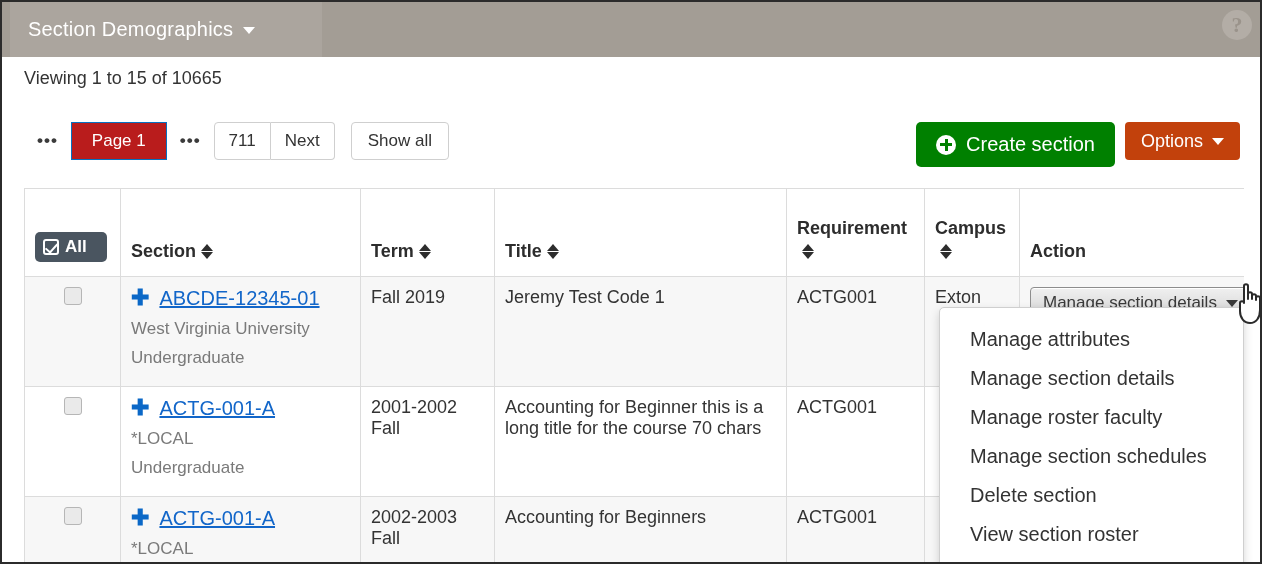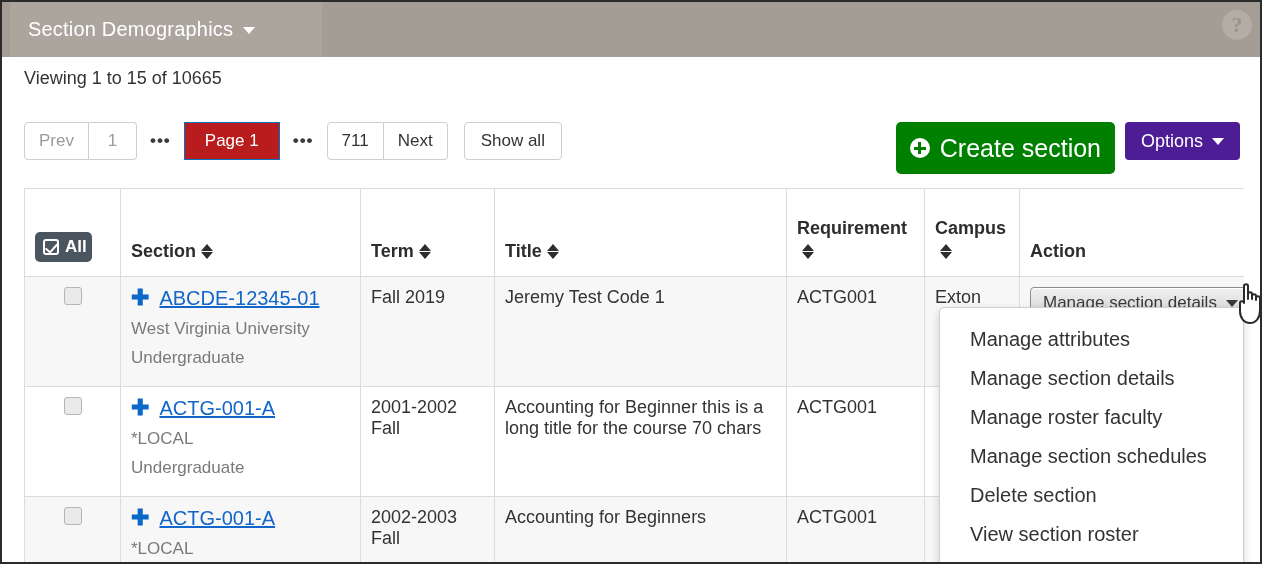--- a/index.html
+++ b/index.html
@@ -96,39 +96,39 @@
   .btn-showall {
     height: 38px; border: 1px solid #cfcfcf; background: #fff;
     border-radius: 4px; font-size: 17px; color: #333;
     display: flex; align-items: center; justify-content: center;
     padding: 0 16px; margin-left: 16px;
   }
 
   
   .create-btn {
     position: absolute; right: 145px; top: 120px;
-    height: 52px; background: #008000; border: none; border-radius: 5px;
-    color: #fff; font-size: 25px;
-    display: flex; align-items: center; padding: 0 14px;
+    height: 45px; background: #008000; border: none; border-radius: 5px;
+    color: #fff; font-size: 20px;
+    display: flex; align-items: center; padding: 0 20px;
     white-space: nowrap;
   }
   .plus-circle {
     width: 20px; height: 20px; border-radius: 50%;
     background: #fff; margin-right: 10px;
     position: relative; flex: none;
   }
   .plus-circle::before, .plus-circle::after {
     content: ""; position: absolute; background: #008000;
   }
   .plus-circle::before { left: 4px; top: 8.5px; width: 12px; height: 3px; }
   .plus-circle::after  { top: 4px; left: 8.5px; height: 12px; width: 3px; }
 
   .options-btn {
     position: absolute; right: 20px; top: 120px;
-    height: 38px; background: #4c1d95; border: none; border-radius: 4px;
+    height: 38px; background: #c2410c; border: none; border-radius: 4px;
     color: #fff; font-size: 18px;
     display: flex; align-items: center; padding: 0 16px;
   }
   .options-btn .caret {
     margin-left: 9px; width: 0; height: 0;
     border-left: 6px solid transparent;
     border-right: 6px solid transparent;
     border-top: 7px solid #ffffff;
   }
 
@@ -162,21 +162,21 @@
   th.c-section { width: 240px; }
   th.c-term { width: 134px; }
   th.c-title { width: 292px; }
   th.c-req { width: 138px; }
   th.c-campus { width: 95px; }
   th.c-action { width: 225px; text-align: center; }
 
   .all-btn {
     display: inline-flex; align-items: center;
     background: #4a5560; color: #fff;
-    border-radius: 5px; padding: 5px 5px 5px 8px;
+    border-radius: 5px; padding: 5px 20px 5px 8px;
     font-size: 17px; font-weight: bold;
   }
   .all-btn .cb-ico {
     width: 16px; height: 16px; border: 2px solid #fff; border-radius: 3px;
     margin-right: 6px; position: relative; flex: none;
   }
   .all-btn .cb-ico::after {
     content: ""; position: absolute; left: 3px; top: 0px;
     width: 5px; height: 10px;
     border: solid #fff; border-width: 0 2px 2px 0;
@@ -266,24 +266,20 @@
       <span class="caret"></span>
     </div>
     <div class="help-icon">
       <span>?</span>
     </div>
   </div>
 
   <div class="viewing">Viewing 1 to 15 of 10665</div>
 
   <div class="pager">
-    <div class="pg-group">
-      <div class="btn-pg disabled">Prev</div>
-      <div class="btn-pg disabled">1</div>
-    </div>
     <div class="ellip">•••</div>
     <div class="btn-pg active">Page 1</div>
     <div class="ellip">•••</div>
     <div class="pg-group right">
       <div class="btn-pg">711</div>
       <div class="btn-pg">Next</div>
     </div>
     <div class="btn-showall">Show all</div>
   </div>
 

